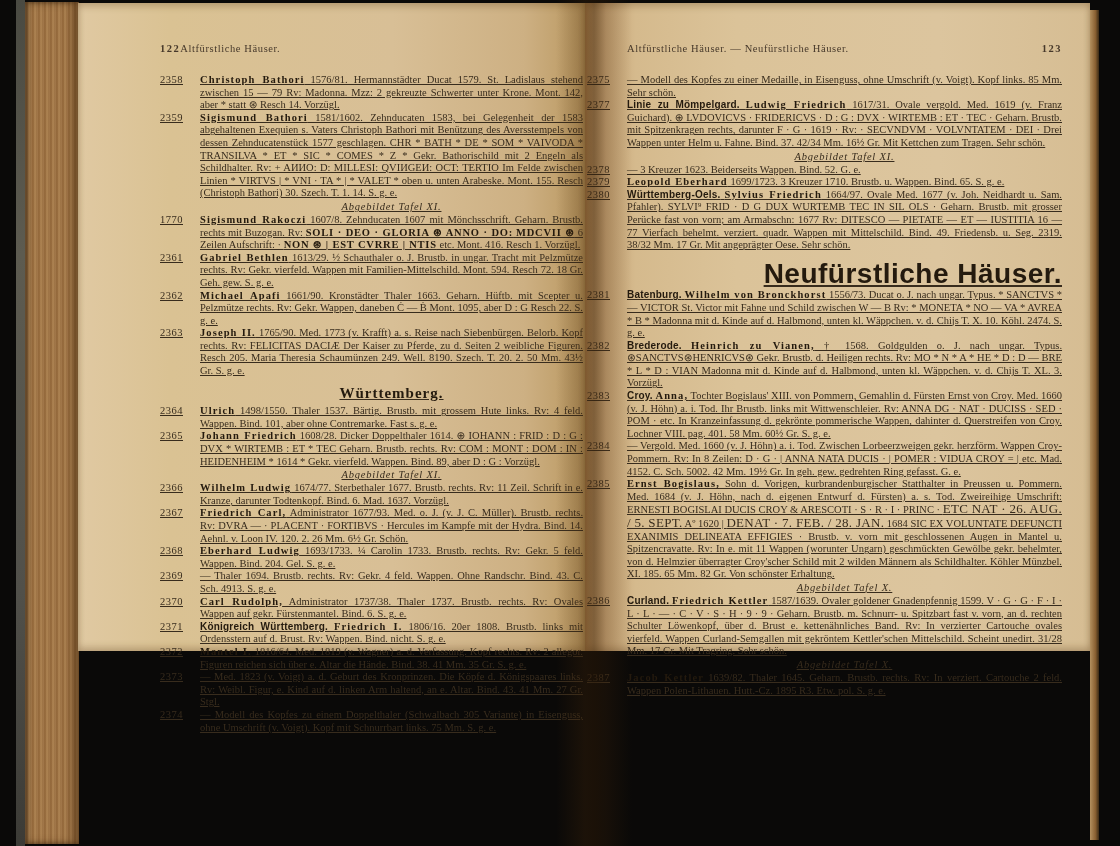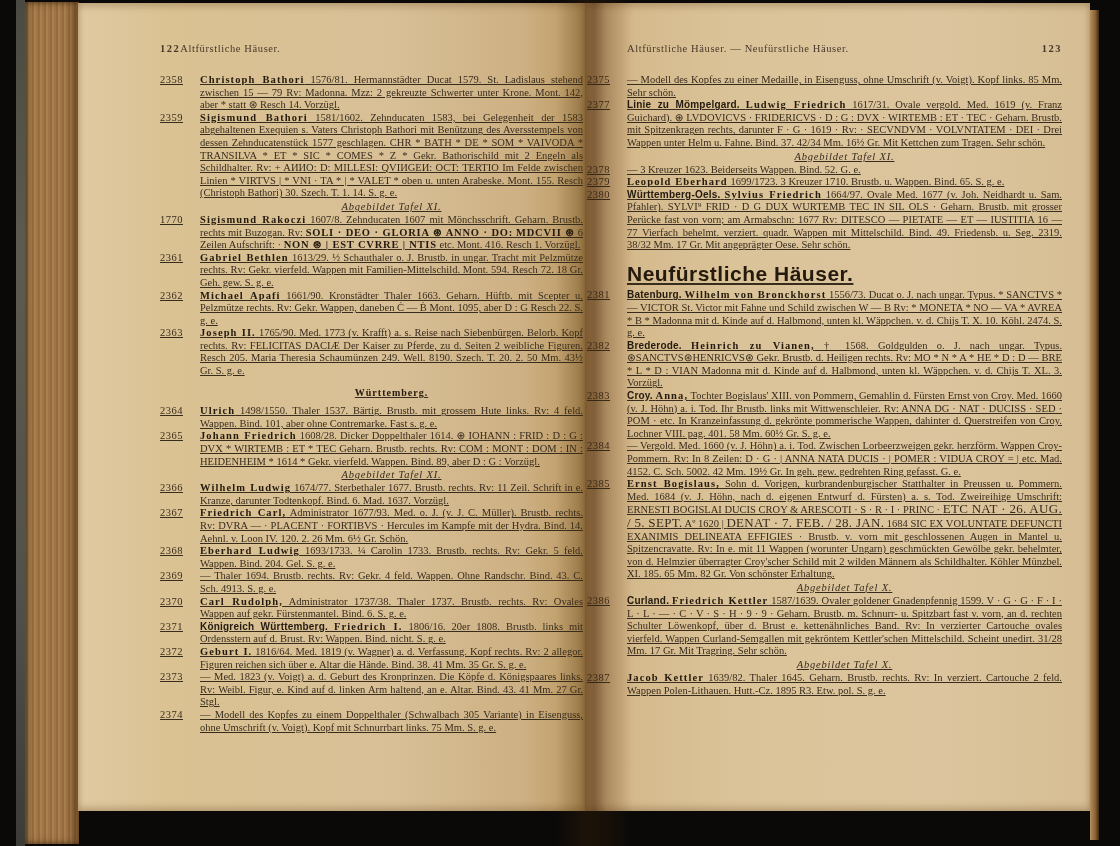--- a/index.html
+++ b/index.html
@@ -21,21 +21,21 @@
     position: absolute; left: 25px; top: 2px; width: 54px; height: 842px;
     background:
       repeating-linear-gradient(90deg,
         #a67c4e 0px, #8f6437 2px, #b08655 4px, #996f41 6px),
       #a07747;
     background-blend-mode: normal;
     box-shadow: inset -6px 0 8px rgba(60,35,10,.55), inset 3px 0 4px rgba(0,0,0,.4);
   }
 
   .page {
-    position: absolute; top: 3px; height: 808px;
+    position: absolute; top: 3px; height: 648px;
     color: #382c1d;
   }
   .page-left {
     left: 78px; width: 507px;
     background: linear-gradient(90deg, #e0c9a2 0%, #dac293 18%, #d8bf96 62%, #cdb083 88%, #b9975f 100%);
     box-shadow: inset 0 4px 6px rgba(90,60,25,.25), inset 0 -4px 6px rgba(90,60,25,.25);
   }
   .page-right {
     left: 585px; width: 505px;
     background: linear-gradient(90deg, #a97f4d 0%, #c6a375 4%, #d5ba8d 10%, #dbc399 30%, #dcc59e 70%, #d6bd93 100%);
@@ -77,25 +77,25 @@
     font-size: 10px; letter-spacing: .2px; color: #241a0e;
   }
   .seg-lomb { font-weight: bold; letter-spacing: .8px; color: #241a0e; }
   .seg-small { font-size: 13px; letter-spacing: .3px; }
 
   .note {
     text-align: center; font-style: italic; letter-spacing: .8px;
     margin-left: 40px; line-height: 14px;
   }
   .heading-serif {
-    text-align: center; font-weight: bold; font-size: 10px; letter-spacing: 1px;
+    text-align: center; font-weight: bold; font-size: 15px; letter-spacing: 1px;
     margin: 9px 0 6px 40px; color: #241a0e;
   }
   .heading-gothic {
-    text-align: left; font-weight: bold; font-size: 21px; letter-spacing: .5px;
+    text-align: right; font-weight: bold; font-size: 28px; letter-spacing: .5px;
     font-family: "Liberation Sans", sans-serif;
     margin: 16px 0 9px 40px; color: #241a0e;
   }
 </style>
 </head>
 <body>
 
 <div class="book">
   <div class="cover-edge"></div>
   <div class="edge-stack"></div>
@@ -161,21 +161,21 @@
           <div class="entry">
             <span class="entry-num">2370</span>
             <span class="entry-text"><span class="seg-name">Carl Rudolph,</span><span> Administrator 1737/38.  Thaler 1737.  Brustb. rechts.  Rv: Ovales Wappen auf gekr. Fürstenmantel.  Bind. 6.  S. g. e.</span></span>
           </div>
           <div class="entry">
             <span class="entry-num">2371</span>
             <span class="entry-text"><span class="seg-gothic">Königreich Württemberg.</span><span>  </span><span class="seg-name">Friedrich I.</span><span> 1806/16.  20er 1808.  Brustb. links mit Ordensstern auf d. Brust.  Rv: Wappen.  Bind. nicht.  S. g. e.</span></span>
           </div>
           <div class="entry">
             <span class="entry-num">2372</span>
-            <span class="entry-text"><span class="seg-name">Geburt I.</span><span> 1816/64.  Med. 1819 (v. Wagner) a. d. Verfassung.  Kopf rechts. Rv: 2 allegor. Figuren reichen sich über e. Altar die Hände.  Bind. 38.  41 Mm. 35 Gr.  S. g. e.</span></span>
+            <span class="entry-text"><span class="seg-name">Mantel I.</span><span> 1816/64.  Med. 1819 (v. Wagner) a. d. Verfassung.  Kopf rechts. Rv: 2 allegor. Figuren reichen sich über e. Altar die Hände.  Bind. 38.  41 Mm. 35 Gr.  S. g. e.</span></span>
           </div>
           <div class="entry">
             <span class="entry-num">2373</span>
             <span class="entry-text"><span>—  Med. 1823 (v. Voigt) a. d. Geburt des Kronprinzen.  Die Köpfe d. Königspaares links.  Rv: Weibl. Figur, e. Kind auf d. linken Arm haltend, an e. Altar.  Bind. 43. 41 Mm.  27 Gr.  Stgl.</span></span>
           </div>
           <div class="entry">
             <span class="entry-num">2374</span>
             <span class="entry-text"><span>—  Modell des Kopfes zu einem Doppelthaler (Schwalbach 305 Variante) in Eisenguss, ohne Umschrift (v. Voigt).  Kopf mit Schnurrbart links.  75 Mm.  S. g. e.</span></span>
           </div>
         </div>

